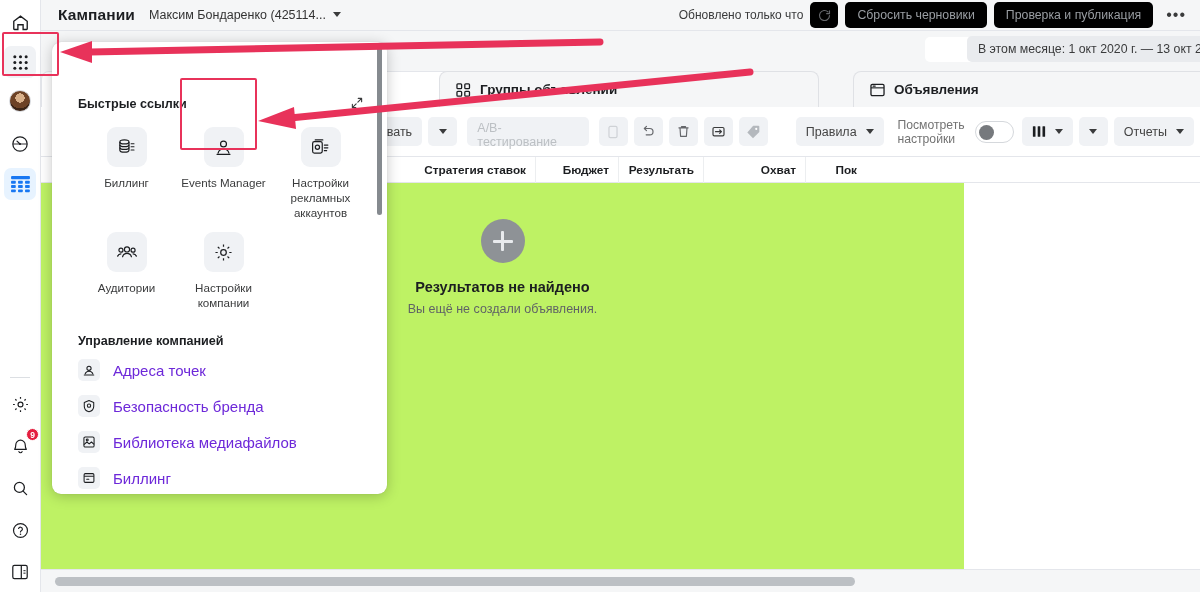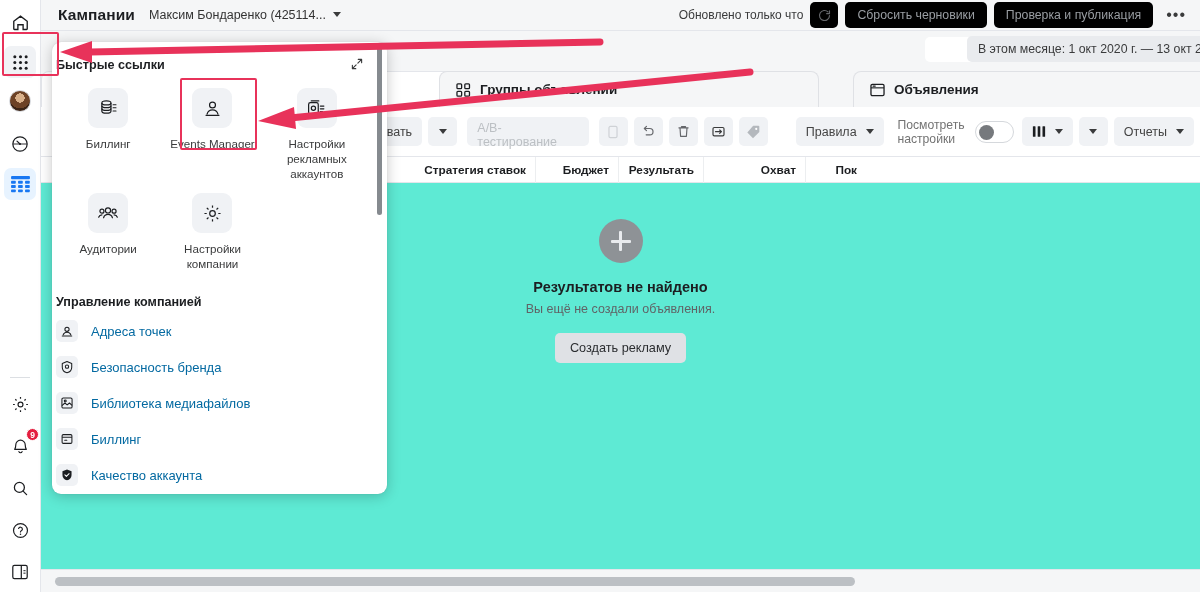--- a/index.html
+++ b/index.html
@@ -133,22 +133,22 @@
   }
   .th.sorted { color: #1877f2; }
   .th.r { justify-content: flex-end; }
   .sort-asc { width: 0; height: 0; border-left: 4px solid transparent;
     border-right: 4px solid transparent; border-bottom: 5px solid #1877f2; margin-left: 8px; }
   .sort-dn { width: 0; height: 0; border-left: 4px solid transparent;
     border-right: 4px solid transparent; border-top: 5px solid #b0b3b8; }
 
   
   .content {
-    position: absolute; left: 41px; top: 183px; width: 1159px; height: 386px;
-    background: #5eead4;
+    position: absolute; left: 41px; top: 183px; width: 923px; height: 386px;
+    background: #bef264;
   }
   .empty { position: absolute; left: 0; right: 0; top: 36px; text-align: center; }
   .plus-circle {
     width: 44px; height: 44px; border-radius: 50%; background: #8e9296;
     margin: 0 auto 16px; position: relative;
   }
   .plus-circle::before, .plus-circle::after {
     content:""; position:absolute; background:#e9ebee; border-radius:1px;
   }
   .plus-circle::before { left: 12px; top: 20.5px; width: 20px; height: 3.5px; }
@@ -171,39 +171,39 @@
     background: #bcc0c4; border-radius: 5px;
   }
 
   
   .panel {
     position: absolute; left: 52px; top: 42px; width: 335px; height: 452px;
     background: #fff; border-radius: 9px;
     box-shadow: 0 2px 14px rgba(0,0,0,.22), 0 0 1px rgba(0,0,0,.18);
     overflow: hidden; z-index: 40;
   }
-  .panel-inner { position: absolute; inset: 0; padding: 16px 18px 0 4px; }
+  .panel-inner { position: absolute; inset: 0; padding: 16px 18px 0 26px; margin-top: 39px; }
   .sec-title { font-size: 12.6px; font-weight: bold; color: #1c1e21; margin-bottom: 10px; }
   .expand { position: absolute; right: 24px; top: 16px; color: #3a3b3c; font-size: 11px; }
   .grid3 { display: grid; grid-template-columns: repeat(3, 1fr); gap: 2px 0; }
   .ql { text-align: center; padding: 6px 2px 4px; }
   .ql-icon {
     width: 40px; height: 40px; border-radius: 9px; background: #f0f2f5;
     margin: 0 auto 8px; display: flex; align-items: center; justify-content: center;
   }
   .ql-icon.blue { background: #e7f3ff; }
   .ql-label { font-size: 11.6px; color: #3a3b3c; line-height: 15px; }
   .ql-label.blue { color: #1877f2; font-weight: bold; }
   .mgmt-title { font-size: 12.6px; font-weight: bold; margin: 20px 0 4px; }
   .mrow { display: flex; align-items: center; gap: 13px; height: 36px; }
   .mrow-icon {
     width: 22px; height: 22px; border-radius: 5px; background: #f0f2f5;
     display: flex; align-items: center; justify-content: center; flex: 0 0 22px;
   }
-  .mrow-label { font-size: 13px; color: #0369a1; }
+  .mrow-label { font-size: 15px; color: #6d28d9; }
   .panel-scroll {
     position: absolute; right: 5px; top: 5px; width: 5px; height: 168px;
     background: #858a8f; border-radius: 3px;
   }
   .panel-hi {
     position: absolute; left: 180px; top: 78px; width: 77px; height: 72px;
     border: 2px solid #e8325a; border-radius: 2px; z-index: 55; pointer-events: none;
   }
 
   
@@ -469,21 +469,20 @@
     <div class="th r" style="width:85px">Результать</div>
     <div class="th r" style="width:102px">Охват</div>
     <div class="th r" style="width:60px; border-right:none">Пок</div>
   </div>
 
   <div class="content">
     <div class="empty">
       <div class="plus-circle"></div>
       <div class="empty-title">Результатов не найдено</div>
       <div class="empty-sub">Вы ещё не создали объявления.</div>
-      <div class="empty-btn">Создать рекламу</div>
     </div>
   </div>
 
   <div class="hscroll">
     <div class="hthumb"></div>
   </div>
 
   <div class="panel">
     <div class="panel-inner">
       <div class="sec-title">Быстрые ссылки</div>

